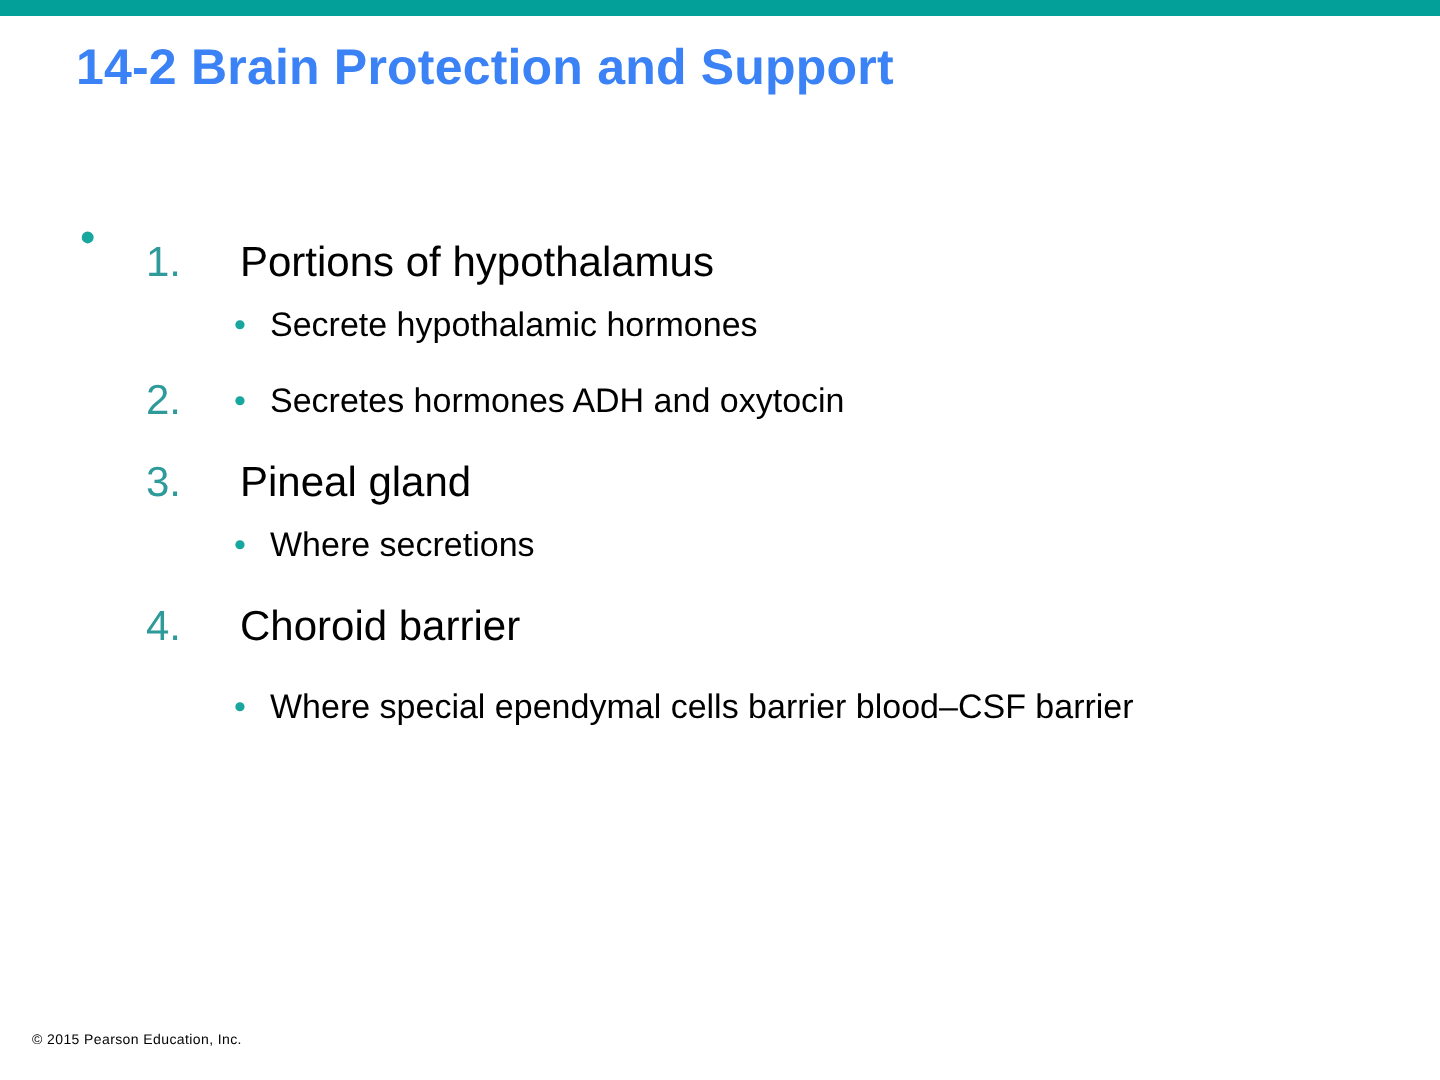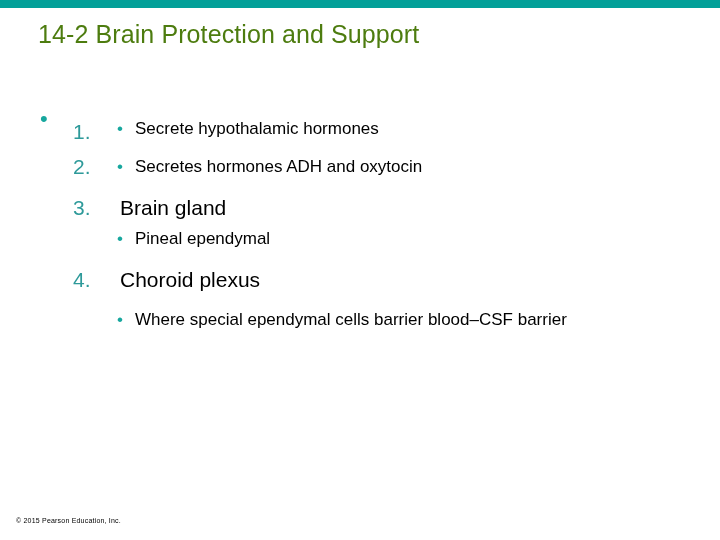--- a/index.html
+++ b/index.html
@@ -28,22 +28,22 @@
     left: 0;
     width: 720px;
     height: 8px;
     background: #03a099;
   }
   .slide-title {
     position: absolute;
     top: 20px;
     left: 38px;
     font-size: 25px;
-    font-weight: normal;
-    color: #4d7c0f;
+    font-weight: bold;
+    color: #3b82f6;
     letter-spacing: 0.1px;
     white-space: nowrap;
     text-align: center;
   }
   .body-content {
     position: absolute;
     top: 104px;
     left: 0;
     width: 720px;
   }
@@ -123,20 +123,21 @@
   <div class="slide-title">14-2 Brain Protection and Support</div>
 
   <div class="body-content">
 
     <div class="lvl1">
       <span class="marker">•</span>
     </div>
 
     <div class="lvl2">
       <span class="marker">1.</span>
+      <span>Portions of hypothalamus</span>
     </div>
 
     <div class="lvl3">
       <span class="marker">•</span>
       <span>Secrete hypothalamic hormones</span>
     </div>
 
     <div class="sp-a"></div>
 
     <div class="lvl2">
@@ -145,33 +146,33 @@
 
     <div class="lvl3">
       <span class="marker">•</span>
       <span>Secretes hormones ADH and oxytocin</span>
     </div>
 
     <div class="sp-b"></div>
 
     <div class="lvl2">
       <span class="marker">3.</span>
-      <span>Brain gland</span>
+      <span>Pineal gland</span>
     </div>
 
     <div class="lvl3">
       <span class="marker">•</span>
-      <span>Pineal ependymal</span>
+      <span>Where secretions</span>
     </div>
 
     <div class="sp-c"></div>
 
     <div class="lvl2">
       <span class="marker">4.</span>
-      <span>Choroid plexus</span>
+      <span>Choroid barrier</span>
     </div>
 
     <div class="sp-d"></div>
 
     <div class="lvl3">
       <span class="marker">•</span>
       <span>Where special ependymal cells barrier blood–CSF barrier</span>
     </div>
 
   </div>

